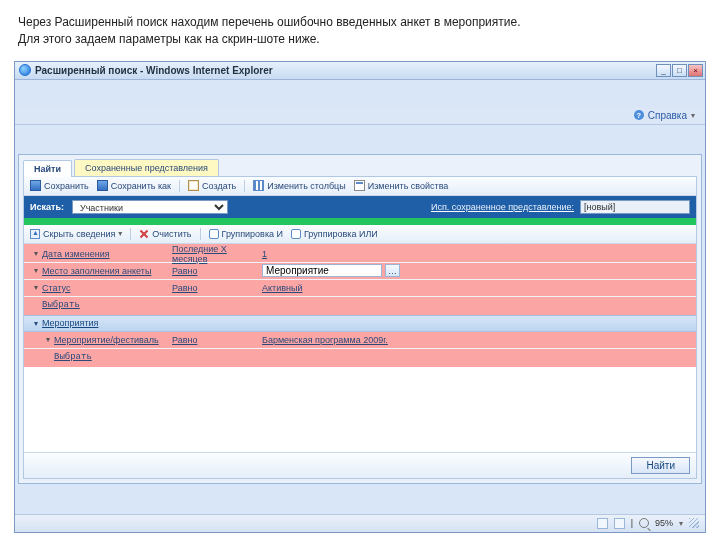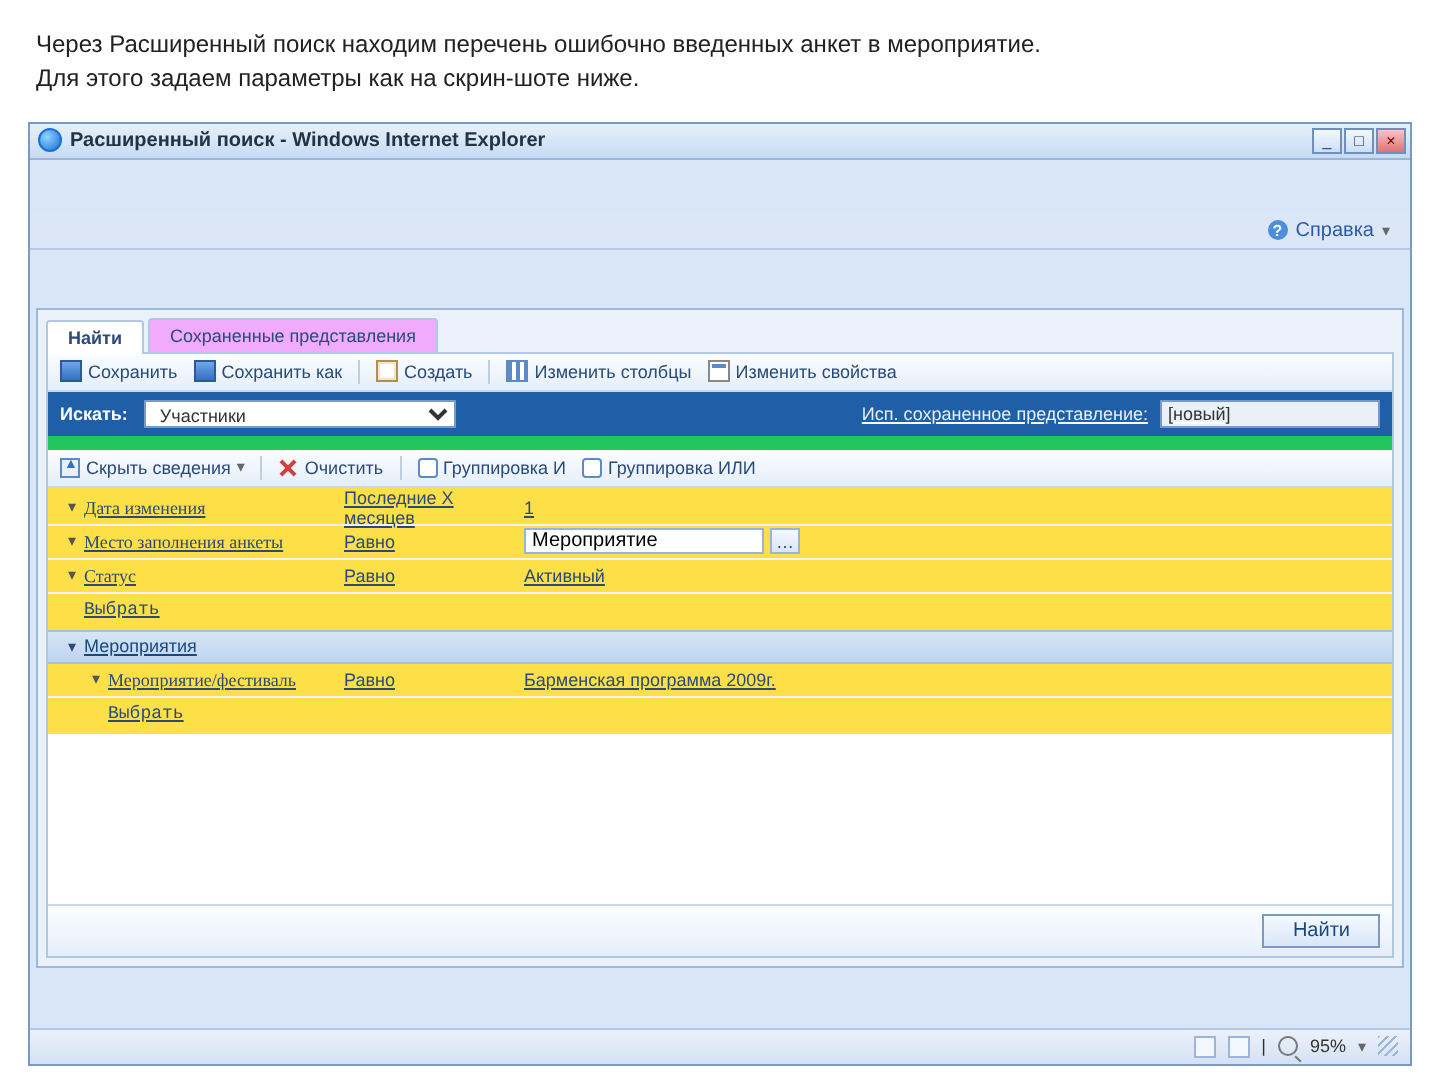--- a/index.html
+++ b/index.html
@@ -12,23 +12,23 @@
   .titlebar-text { font-size: 10px; font-weight: bold; color: #234; }
   .win-controls { display: flex; gap: 1px; }
   .win-btn { width: 15px; height: 13px; background: linear-gradient(#f3f8ff,#cadff6); border: 1px solid #6f8fbd; font-size: 8px; display:flex; align-items:center; justify-content:center; color:#234; }
   .win-btn.close { background: linear-gradient(#f7c4c4,#e07373); color:#600;}
   .helpbar { height: 18px; display: flex; align-items: center; justify-content: flex-end; padding-right: 10px; background: #dbe7f7; border-bottom: 1px solid #b6c9e3; gap:4px;}
   .help-icon { width:10px;height:10px;border-radius:50%;background:#4a8edc;display:flex;align-items:center;justify-content:center;color:#fff;font-size:8px;font-weight:bold;}
   .help-link { color:#2a5aa5; cursor:pointer; }
   .chev { font-size: 8px; color:#666; }
   .content-frame { flex:1; margin:2px 3px 3px 3px; border:1px solid #9bb7da; background:#eaf1fa; display:flex; flex-direction:column; }
   .tabs { display:flex; gap:2px; padding: 4px 4px 0 4px; background:#eaf1fa; }
-  .tab { padding: 3px 10px; border:1px solid #b2c7e2; border-bottom:none; border-radius: 2px 2px 0 0; background:#f0abfc; font-size:9px; color:#2a4a7a; cursor:pointer; }
+  .tab { padding: 3px 10px; border:1px solid #b2c7e2; border-bottom:none; border-radius: 2px 2px 0 0; background:#fef9c3; font-size:9px; color:#2a4a7a; cursor:pointer; }
   .tab.active { background:#fff; font-weight:bold; position:relative; top:1px; }
-  .panel { flex:1; margin:0 4px 4px 4px; border:1px solid #b2c7e2; background:#fde047; display:flex; flex-direction:column; overflow:hidden;}
+  .panel { flex:1; margin:0 4px 4px 4px; border:1px solid #b2c7e2; background:#fca5a5; display:flex; flex-direction:column; overflow:hidden;}
   .toolbar { display:flex; align-items:center; gap:8px; padding:3px 6px; background:linear-gradient(#fafdff,#e5eef9); border-bottom:1px solid #cad8eb; font-size:9px; }
   .tb-btn { display:flex; align-items:center; gap:3px; color:#2a4a7a; cursor:pointer; }
   .sep { width:1px; height:12px; background:#c0cee2; }
   .ico { width:11px; height:11px; display:inline-block; }
   .ico-save { background:linear-gradient(#6fa7e8,#356fc0); border:1px solid #2a5a9e; }
   .ico-page { background:#fff; border:1px solid #b09050; box-shadow:inset 0 0 0 1px #f0e5c8;}
   .ico-cols { background:repeating-linear-gradient(90deg,#5a8ac8 0 2px,#fff 2px 4px); border:1px solid #5a8ac8;}
   .ico-props { background:#fff; border:1px solid #888; position:relative;}
   .ico-props::after{content:"";position:absolute;left:1px;top:1px;right:1px;height:2px;background:#5a8ac8;}
   .searchrow { display:flex; align-items:center; gap:8px; padding:4px 6px; background:#1f5fa8; color:#fff; font-size:9px; border-bottom:7px solid #22c55e; }
@@ -41,21 +41,21 @@
   .toolbar2 { display:flex; align-items:center; gap:8px; padding:3px 6px; background:linear-gradient(#fafdff,#e5eef9); border-bottom:1px solid #cad8eb; font-size:9px;}
   .ico-hide{width:10px;height:10px;display:inline-block;background:#e7f0fb;border:1px solid #5a8ac8;position:relative;}
   .ico-hide::after{content:"▲"; position:absolute; font-size:7px; color:#356fc0; left:1px; top:-1px;}
   .ico-clear{width:10px;height:10px;display:inline-block;position:relative;}
   .ico-clear::before,.ico-clear::after{content:"";position:absolute;left:4px;top:0;width:2px;height:10px;background:#d04040;}
   .ico-clear::before{transform:rotate(45deg);} .ico-clear::after{transform:rotate(-45deg);}
   .ico-group{width:10px;height:10px;display:inline-block;background:#fff;border:1px solid #5a8ac8;border-radius:2px;}
   .criteria { padding: 2px 0 0 0; font-size:9px;}
   .crit-row { display:flex; align-items:center; height:17px; padding:0 6px; border-bottom:1px solid #f0f3f8;}
   .crit-row .arrow { width:12px; color:#555; font-size:8px; text-align:center; cursor:pointer;}
-  .crit-row .field { width:130px; color:#2a4a7a; text-decoration:underline; cursor:pointer;font-family:Liberation Serif, serif;}
+  .crit-row .field { width:130px; color:#2a4a7a; text-decoration:underline; cursor:pointer;}
   .crit-row .op { width:90px; color:#2a4a7a; text-decoration:underline; cursor:pointer;}
   .crit-row .val { flex:0 0 160px; color:#333;}
   .crit-row .val.u { text-decoration:underline; color:#2a4a7a; cursor:pointer;}
   .lookup { display:inline-flex; align-items:center; gap:3px;}
   .lookup input { width:120px; font-size:10px; padding:1px 3px; border:1px solid #99b4d6; height:13px;}
   .lookup-btn { width:15px; height:13px; border:1px solid #99b4d6; background:linear-gradient(#f5f9ff,#d9e6f7); font-size:9px; display:flex; align-items:center; justify-content:center; color:#2a4a7a; cursor:pointer;}
   .select-row { padding: 3px 6px 5px 18px; font-family: Liberation Mono, monospace; }
   .select-link { color:#2a4a7a; font-size:9px; text-decoration:underline; cursor:pointer;}
   .group-header { display:flex; align-items:center; height:17px; padding:0 6px; background:linear-gradient(#d6e5f7,#bdd4ef); border-top:1px solid #a8c0e0; border-bottom:1px solid #a8c0e0;}
   .group-header .arrow{width:12px;color:#2a4a7a;font-size:8px;text-align:center;}

